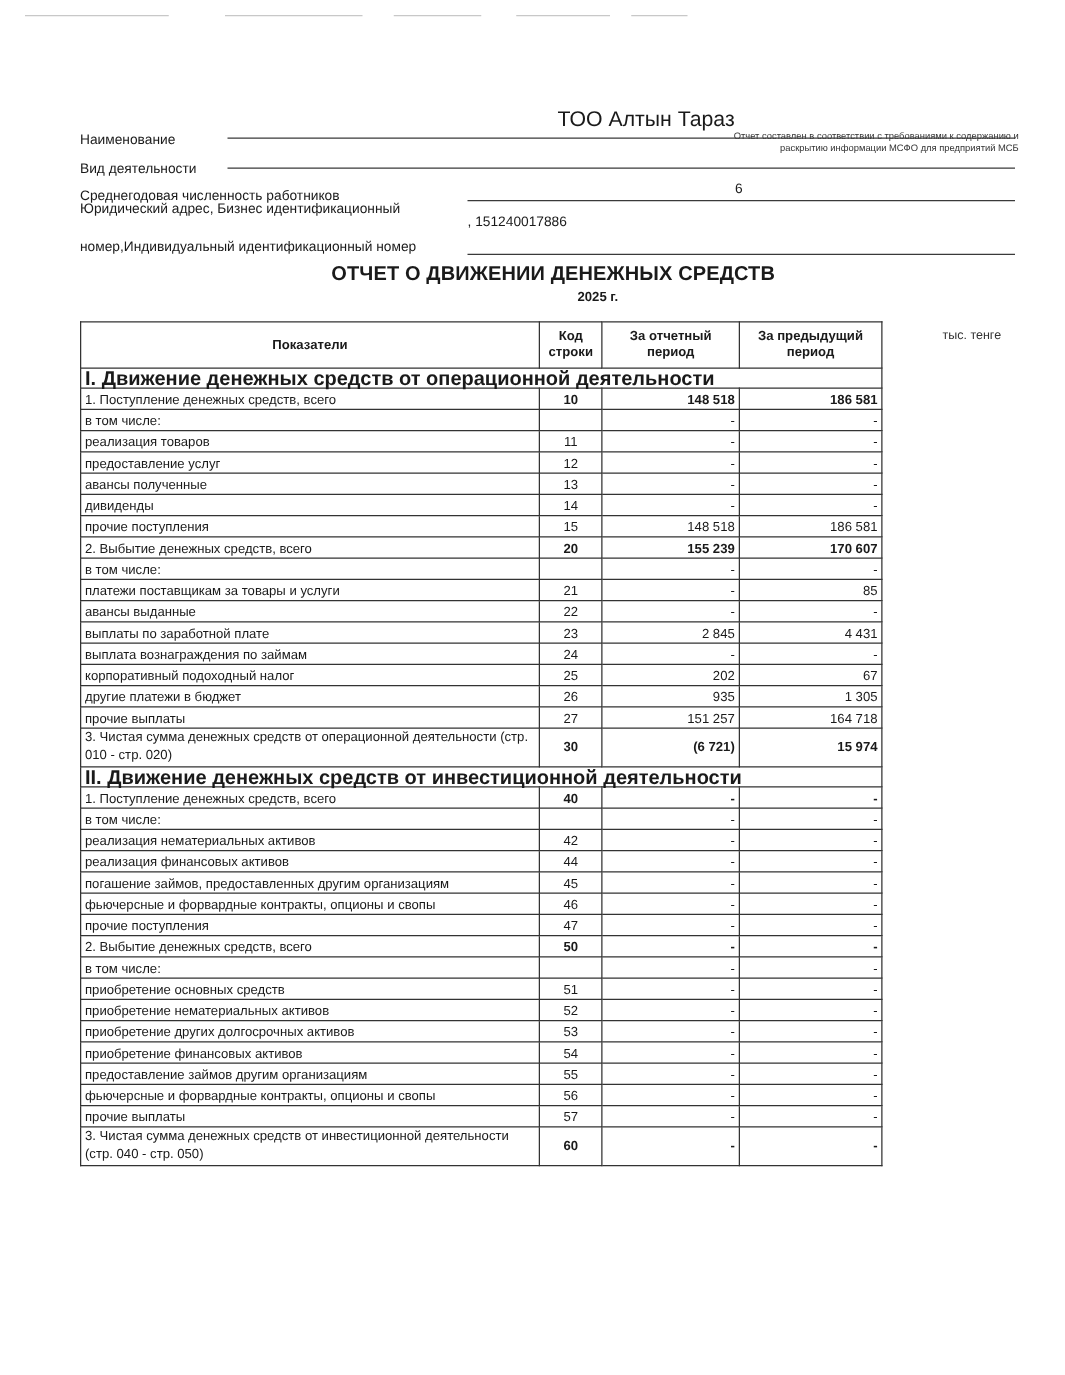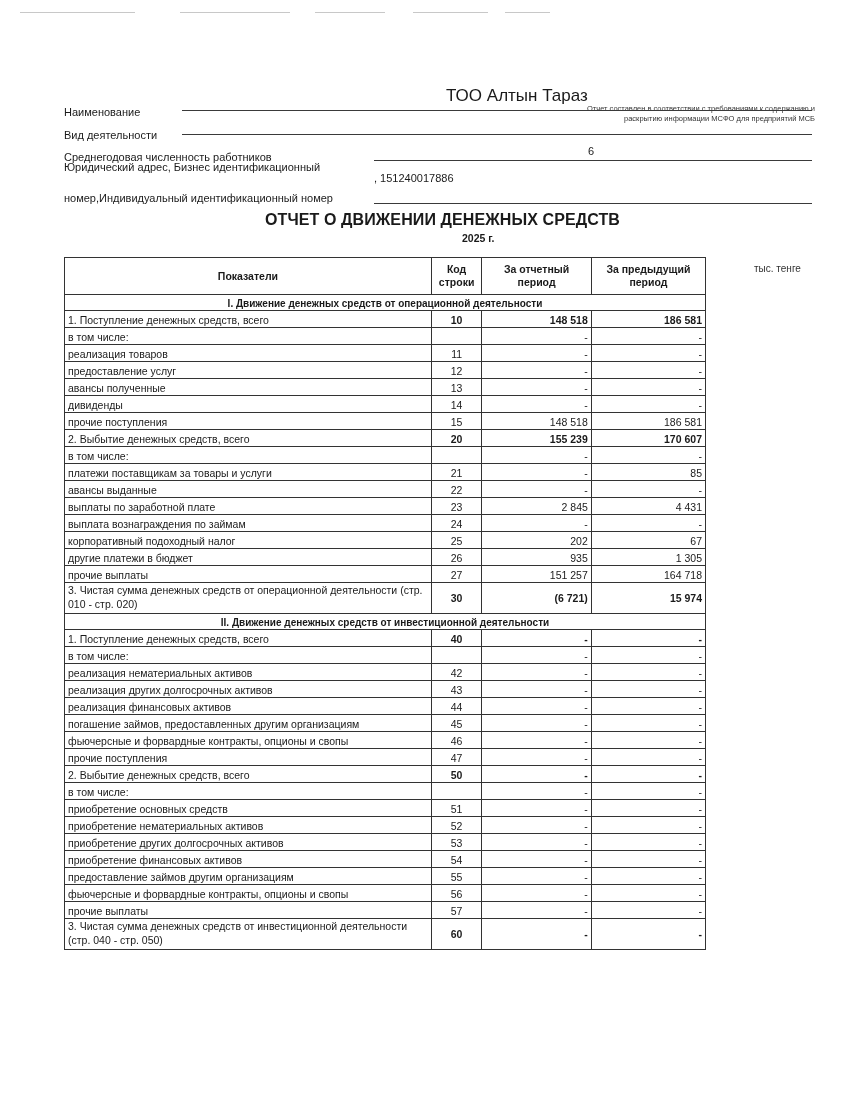--- a/index.html
+++ b/index.html
@@ -32,21 +32,21 @@
     border: 1px solid #333; padding: 0 3px; height: 16px; line-height: 13px;
     vertical-align: bottom;
   }
   table.report th { font-weight: bold; text-align: center; vertical-align: middle; height: 36px; }
   th.c-label { width: 451px; }
   th.c-code { width: 46px; }
   th.c-cur { width: 120px; }
   th.c-prev { width: 120px; }
   td.code { text-align: center; }
   td.num { text-align: right; }
-  tr.section td { font-weight: bold; text-align: center; font-size: 10px; height: 15px; }
+  tr.section td { font-weight: bold; font-size: 16px; height: 15px; }
   tr.total td.code, tr.total td.num { font-weight: bold; }
   td.indent { padding-left: 36px; }
   tr.tall td { height: 30px; vertical-align: middle; }
   tr.tall td.label { vertical-align: top; line-height: 14px; }
 </style>
 </head>
 <body>
 
 <div class="scan-lines">
   <span style="left:20px;width:115px;"></span>
@@ -218,26 +218,20 @@
         <td class="num">-</td>
         <td class="num">-</td>
       </tr>
       <tr>
         <td class="label indent">реализация нематериальных активов</td>
         <td class="code">42</td>
         <td class="num">-</td>
         <td class="num">-</td>
       </tr>
       <tr>
-        <td class="label indent">реализация других долгосрочных активов</td>
-        <td class="code">43</td>
-        <td class="num">-</td>
-        <td class="num">-</td>
-      </tr>
-      <tr>
         <td class="label indent">реализация финансовых активов</td>
         <td class="code">44</td>
         <td class="num">-</td>
         <td class="num">-</td>
       </tr>
       <tr>
         <td class="label indent">погашение займов, предоставленных другим организациям</td>
         <td class="code">45</td>
         <td class="num">-</td>
         <td class="num">-</td>

